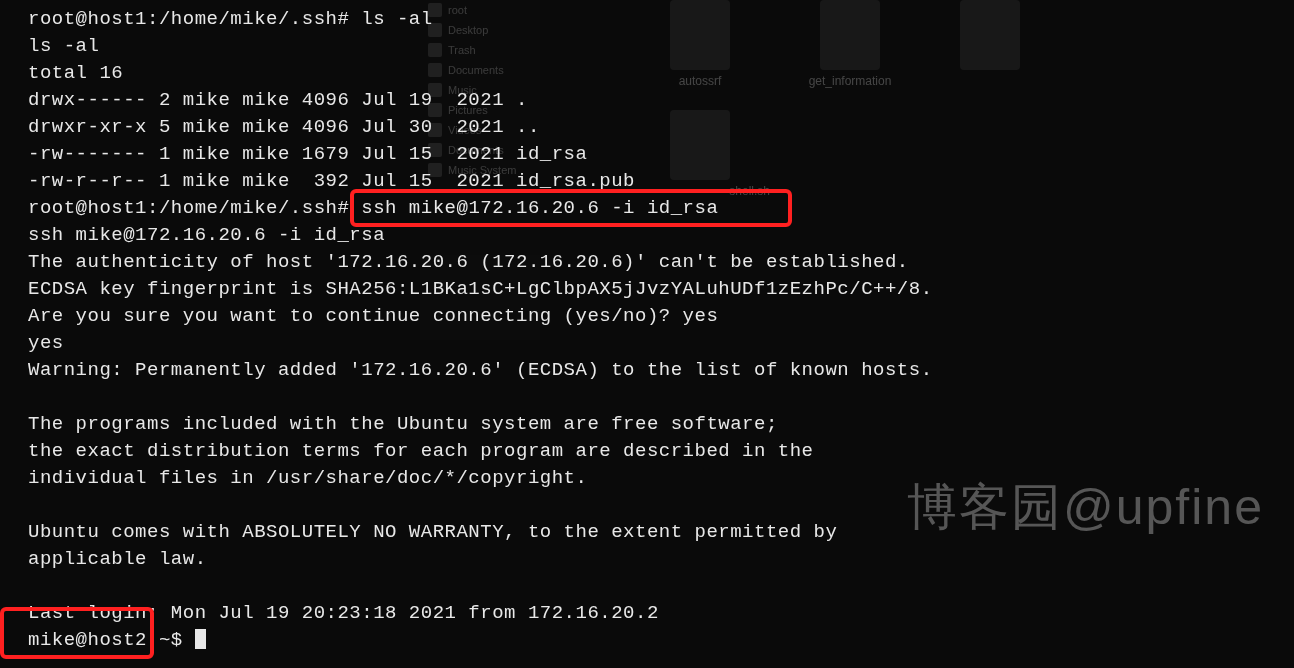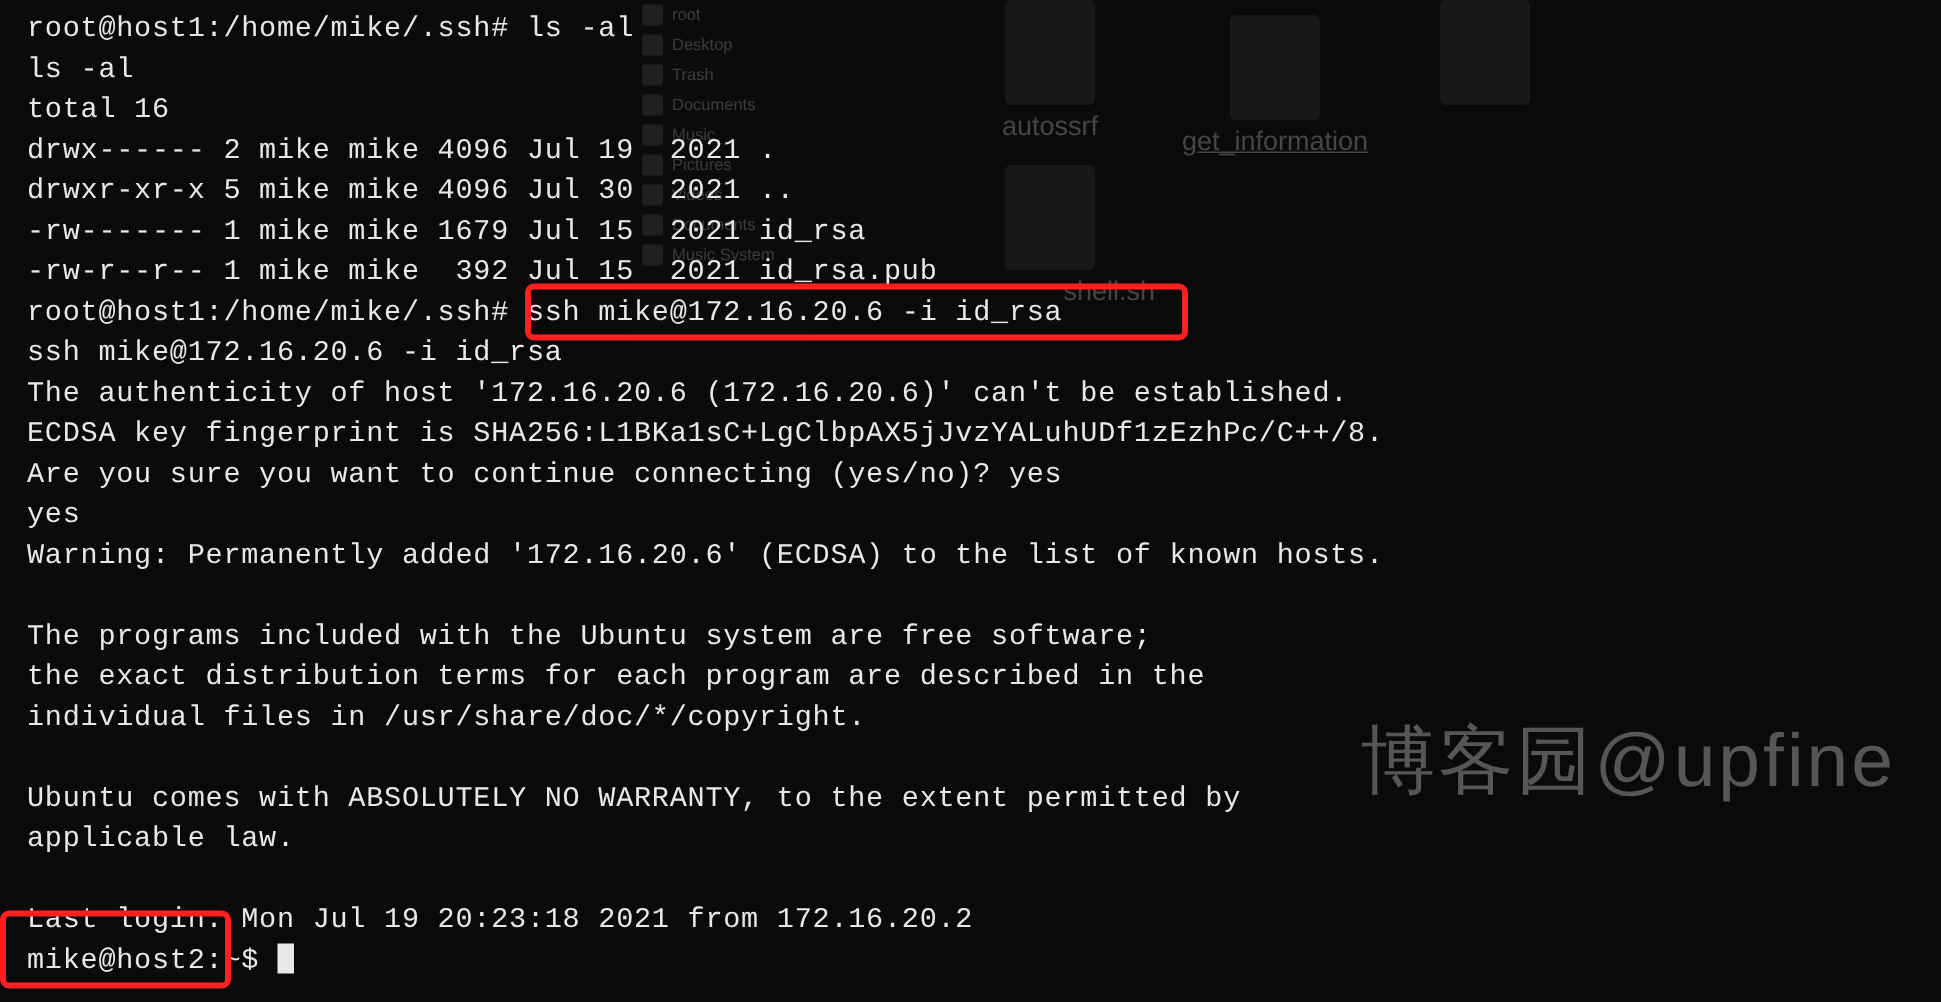--- a/index.html
+++ b/index.html
@@ -17,21 +17,21 @@
       overflow: hidden;
       position: relative;
       padding: 0;
     }
     .terminal {
       white-space: pre;
       line-height: 27px;
       position: relative;
       z-index: 2;
       letter-spacing: 0.5px;
-      padding-left: 18px;
+      padding-left: 28px;
       padding-top: 6px;
     }
     .prompt-root {
       color: #e8e8e8;
     }
     .highlight-box-red {
       position: absolute;
       border: 4px solid #ff2020;
       border-radius: 6px;
       z-index: 3;
@@ -67,21 +67,21 @@
       width: 680px;
       height: 340px;
       opacity: 0.3;
       z-index: 1;
       pointer-events: none;
     }
     .bg-icon {
       position: absolute;
       width: 140px;
       text-align: center;
-      font-size: 18px;
+      font-size: 12px;
       color: #cccccc;
       font-family: sans-serif;
     }
     .bg-icon-square {
       width: 60px;
       height: 70px;
       margin: 0 auto 4px auto;
       background: #3a3a3a;
       border-radius: 4px;
       position: relative;
@@ -162,21 +162,21 @@
       <div class="bg-panel-item">
         <div class="bg-panel-icon"></div>
         <span>Music System</span>
       </div>
     </div>
   <div id="bg-icon-container">
       <div class="bg-icon" style="left: 210px; top: 0px;">
         <div class="bg-icon-square"></div>
         <div>autossrf</div>
       </div>
-      <div class="bg-icon" style="left: 360px; top: 10px; text-decoration: underline;">
+      <div class="bg-icon" style="left: 360px; top: 0px;">
         <div class="bg-icon-square"></div>
         <div>get_information</div>
       </div>
       <div class="bg-icon" style="left: 500px; top: 0px;">
         <div class="bg-icon-square"></div>
       </div>
       <div class="bg-icon" style="left: 210px; top: 110px; text-align: right;">
         <div class="bg-icon-square"></div>
         <div>shell.sh</div>
       </div>

